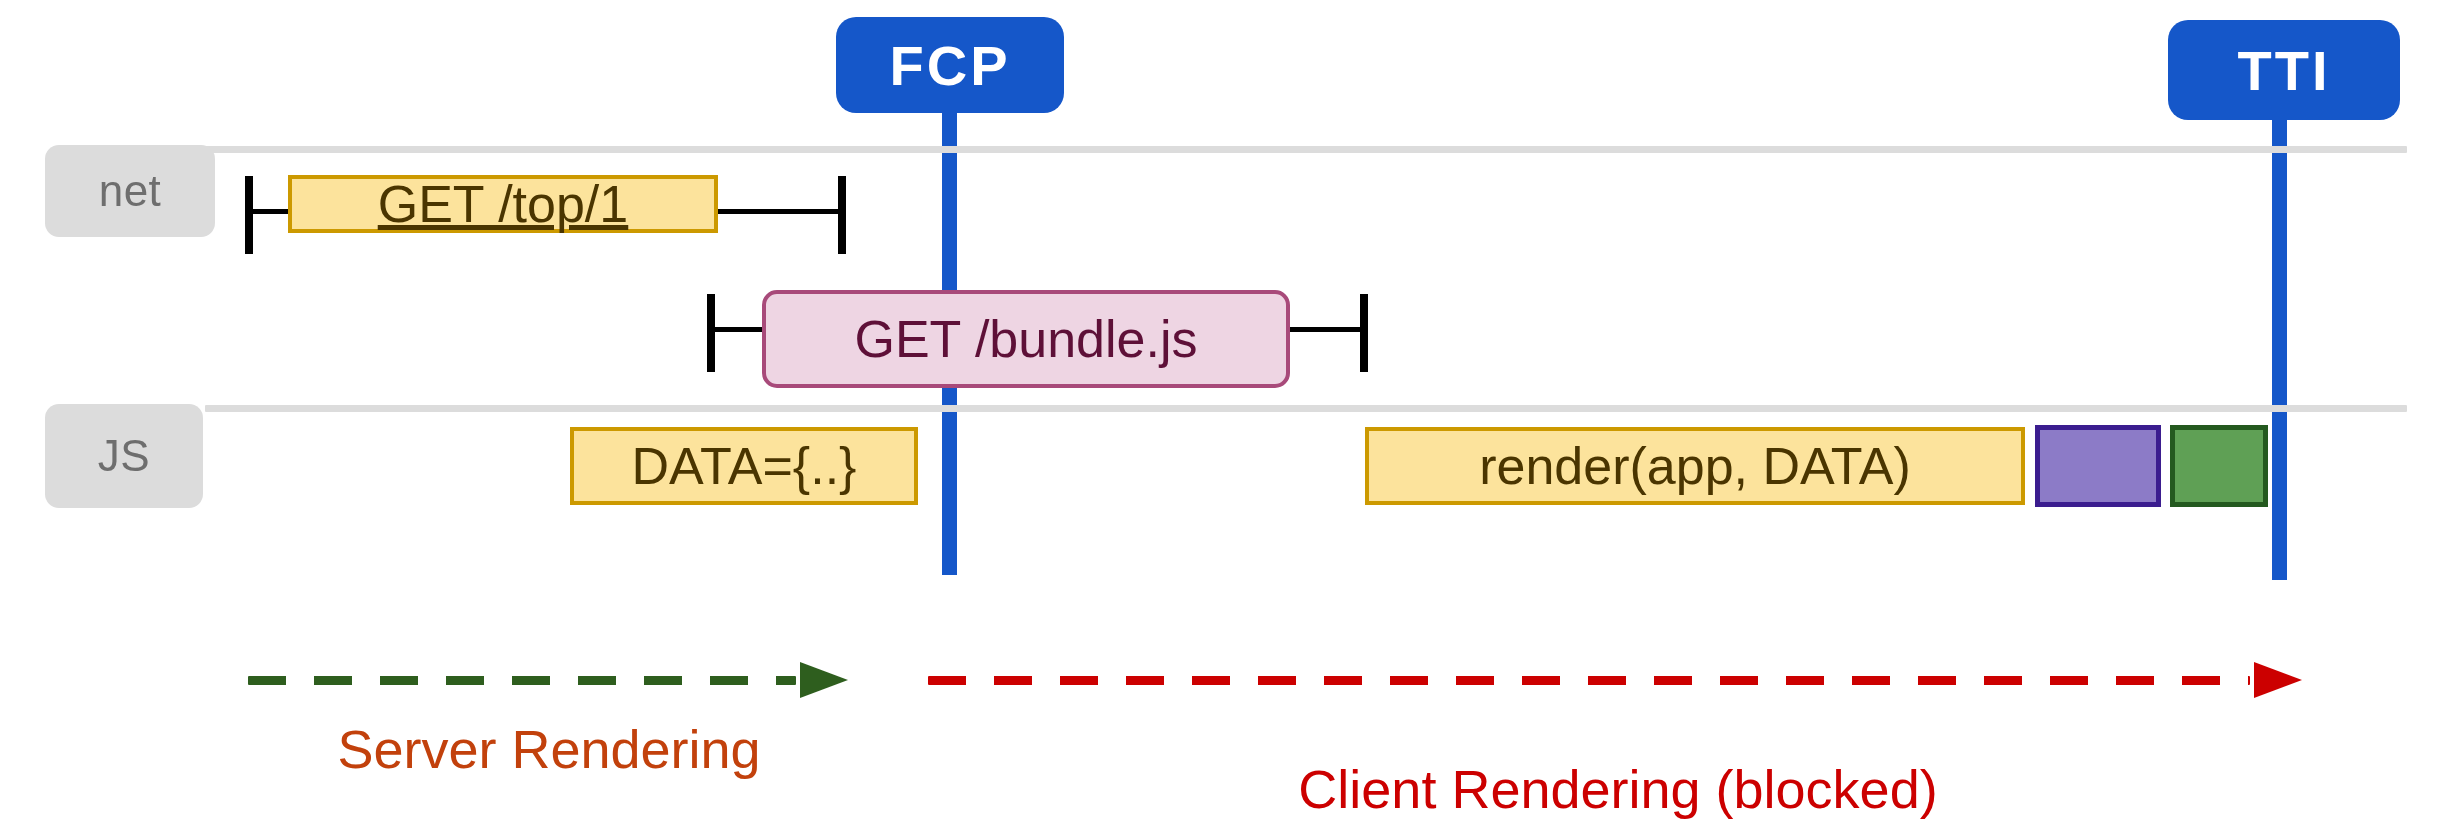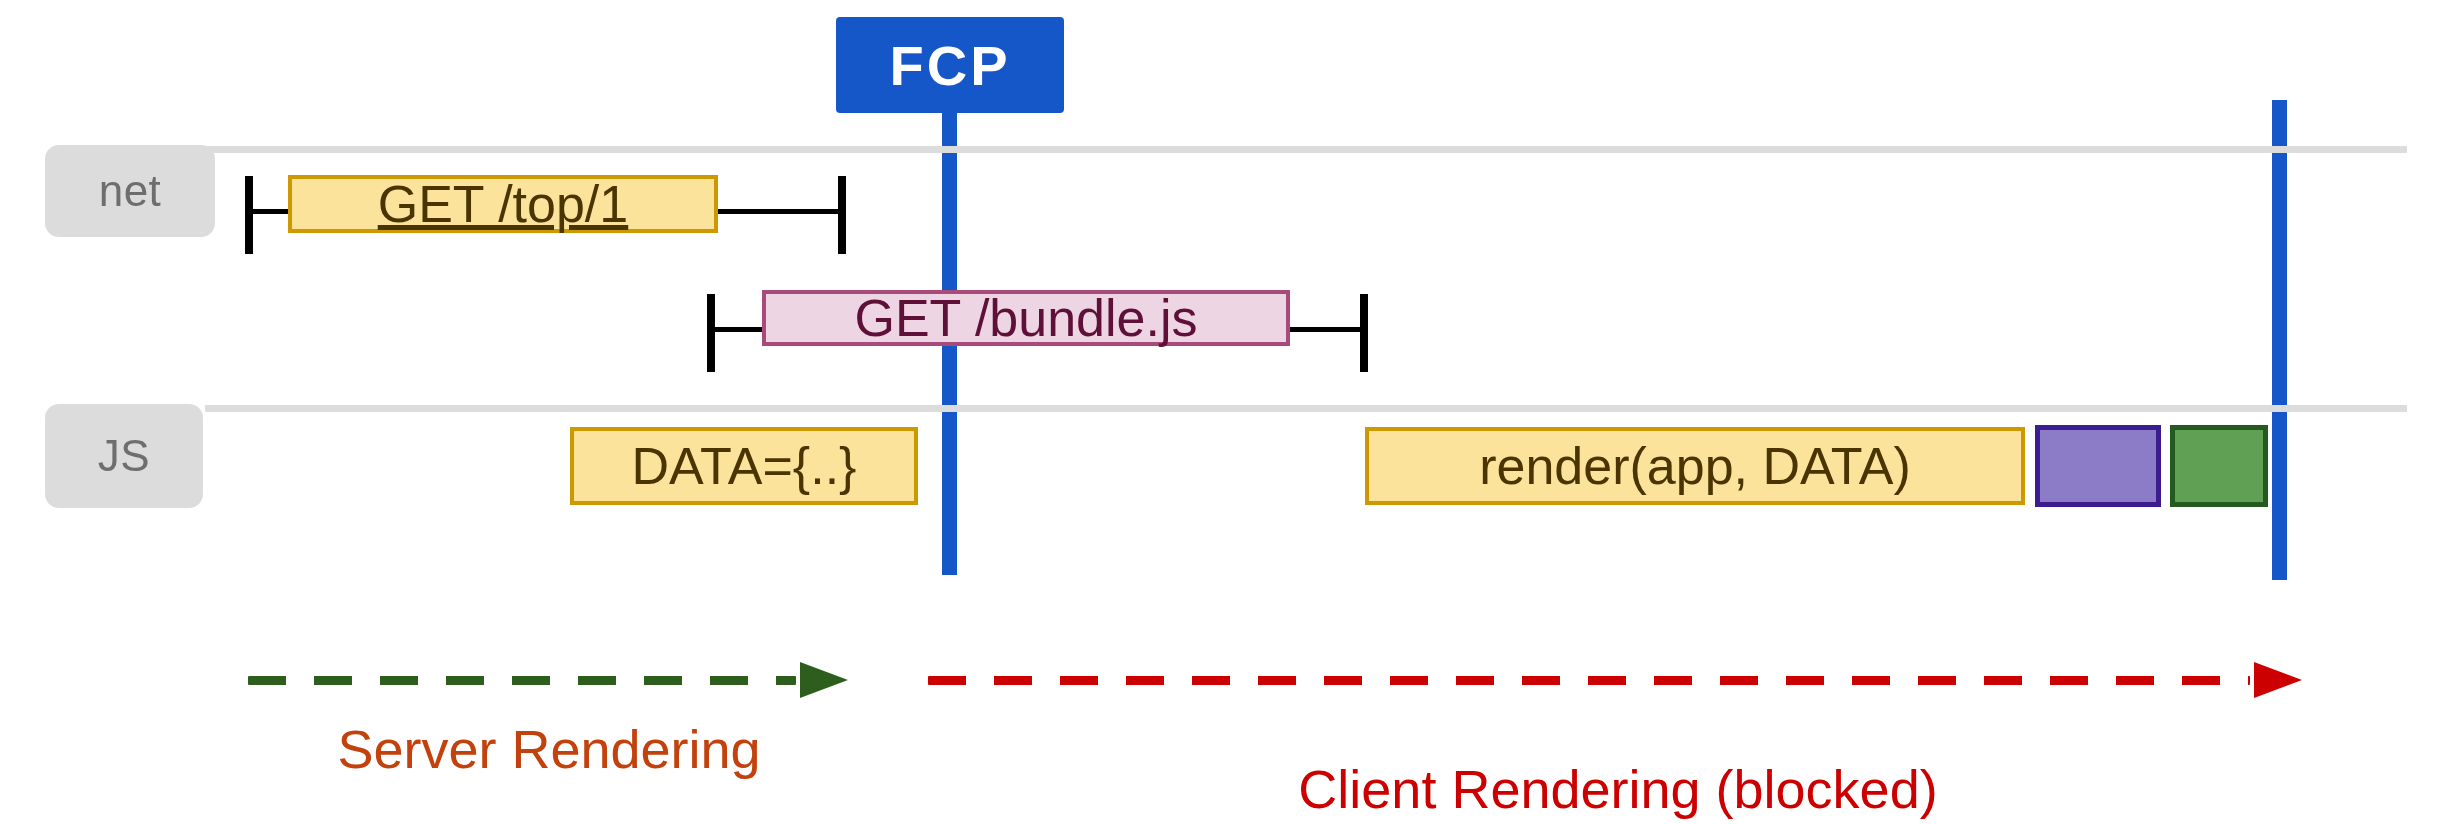--- a/index.html
+++ b/index.html
@@ -86,21 +86,21 @@
 
   
   .marker-line {
     position: absolute;
     width: 15px;
     background: #1557c9;
   }
   .marker-badge {
     position: absolute;
     background: #1557c9;
-    border-radius: 4px;
+    border-radius: 20px;
     color: #ffffff;
     font-size: 56px;
     font-weight: bold;
     letter-spacing: 3px;
     display: flex;
     align-items: center;
     justify-content: center;
   }
 
   
@@ -133,33 +133,34 @@
 </style>
 </head>
 <body>
 
 <div id="diagram">
 
   <div class="marker-line" style="left:942px; top:95px; height:480px;"></div>
   <div class="marker-badge" style="left:836px; top:17px; width:228px; height:96px;">FCP</div>
 
   <div class="marker-line" style="left:2272px; top:100px; height:480px;"></div>
+  <div class="marker-badge" style="left:2168px; top:20px; width:232px; height:100px;">TTI</div>
 
   <div class="track-line" style="left:205px; top:146px; width:2202px;"></div>
   <div class="row-chip" style="left:45px; top:145px; width:170px; height:92px;">net</div>
 
   <div class="whisker-line" style="left:248px; top:209px; width:596px;"></div>
   <div class="whisker-cap" style="left:245px; top:176px; height:78px;"></div>
   <div class="whisker-cap" style="left:838px; top:176px; height:78px;"></div>
   <div class="bar bar-yellow" style="left:288px; top:175px; width:430px; height:58px;text-decoration:underline;">GET /top/1</div>
 
   <div class="whisker-line" style="left:710px; top:327px; width:658px;"></div>
   <div class="whisker-cap" style="left:707px; top:294px; height:78px;"></div>
   <div class="whisker-cap" style="left:1360px; top:294px; height:78px;"></div>
-  <div class="bar bar-pink" style="left:762px; top:290px; width:528px; height:56px;">GET /bundle.js</div>
+  <div class="bar bar-pink" style="left:762px; top:290px; width:528px; height:98px;border-radius:15px;">GET /bundle.js</div>
 
   <div class="track-line" style="left:205px; top:405px; width:2202px;"></div>
   <div class="row-chip" style="left:45px; top:404px; width:158px; height:104px;">JS</div>
 
   <div class="bar bar-yellow" style="left:1365px; top:427px; width:660px; height:78px;">render(app, DATA)</div>
 
   <div class="bar bar-yellow" style="left:570px; top:427px; width:348px; height:78px;">DATA={..}</div>
 
   <div class="bar bar-purple" style="left:2035px; top:425px; width:126px; height:82px;"></div>
 

